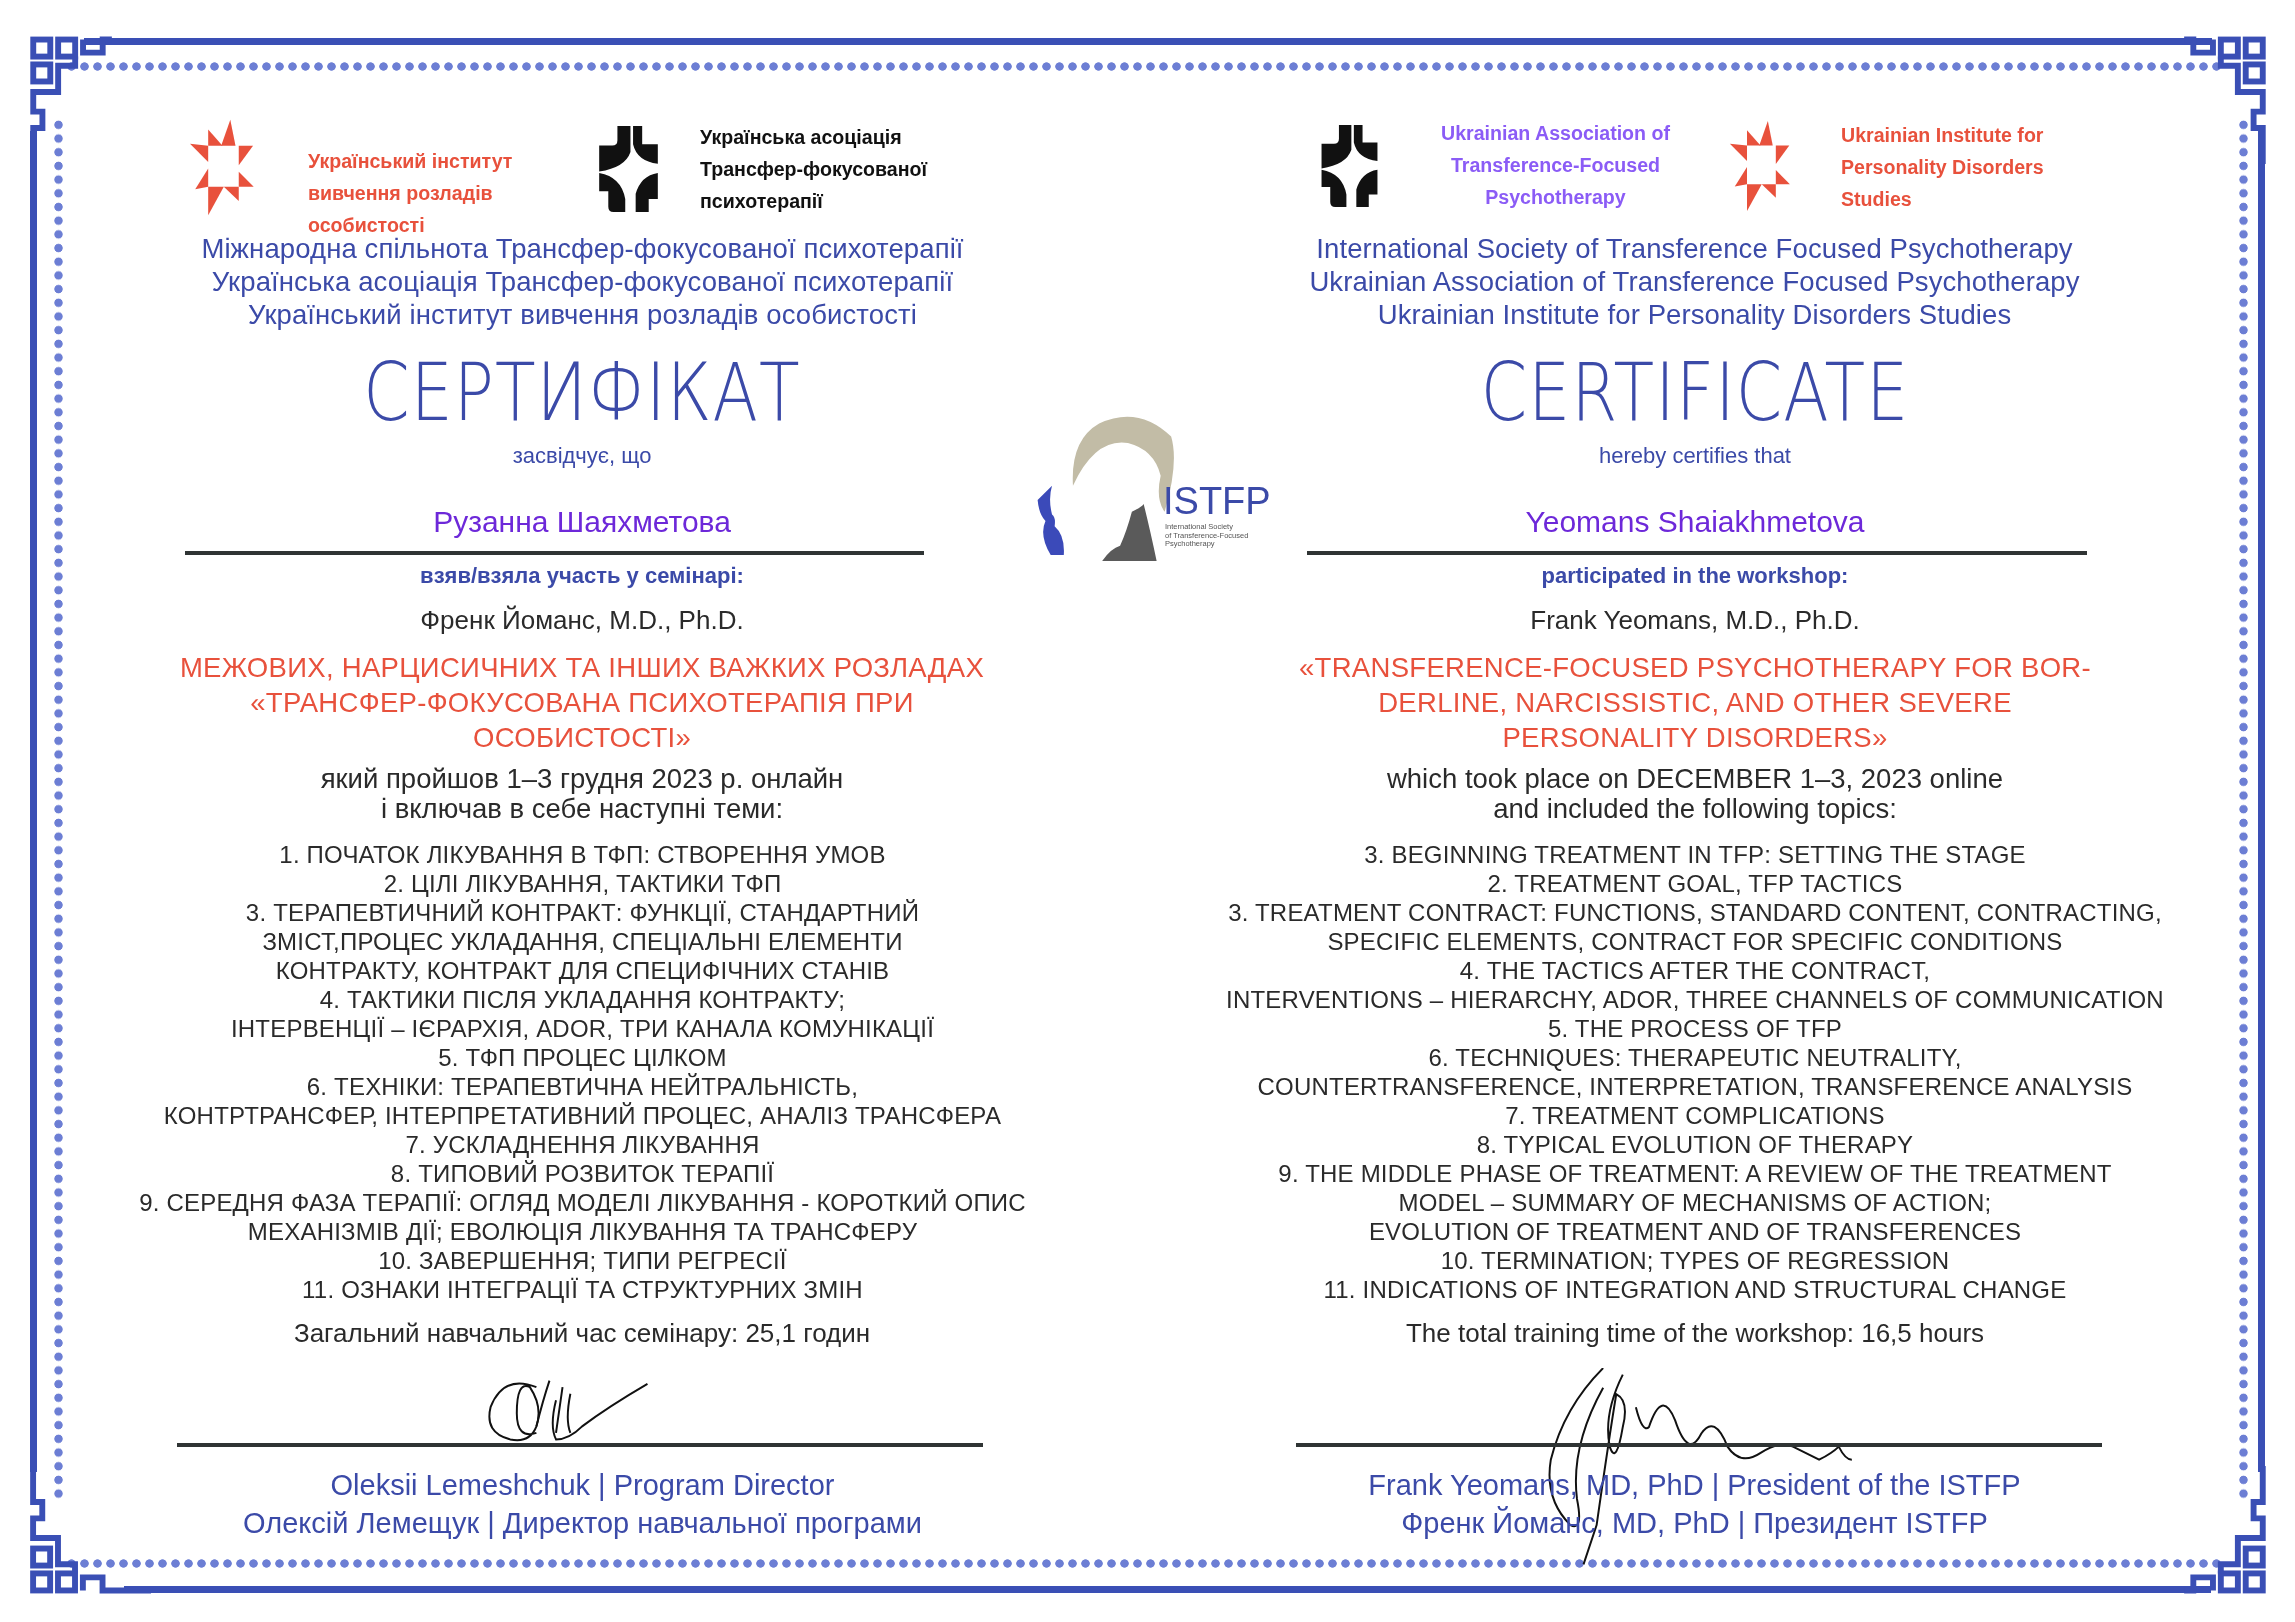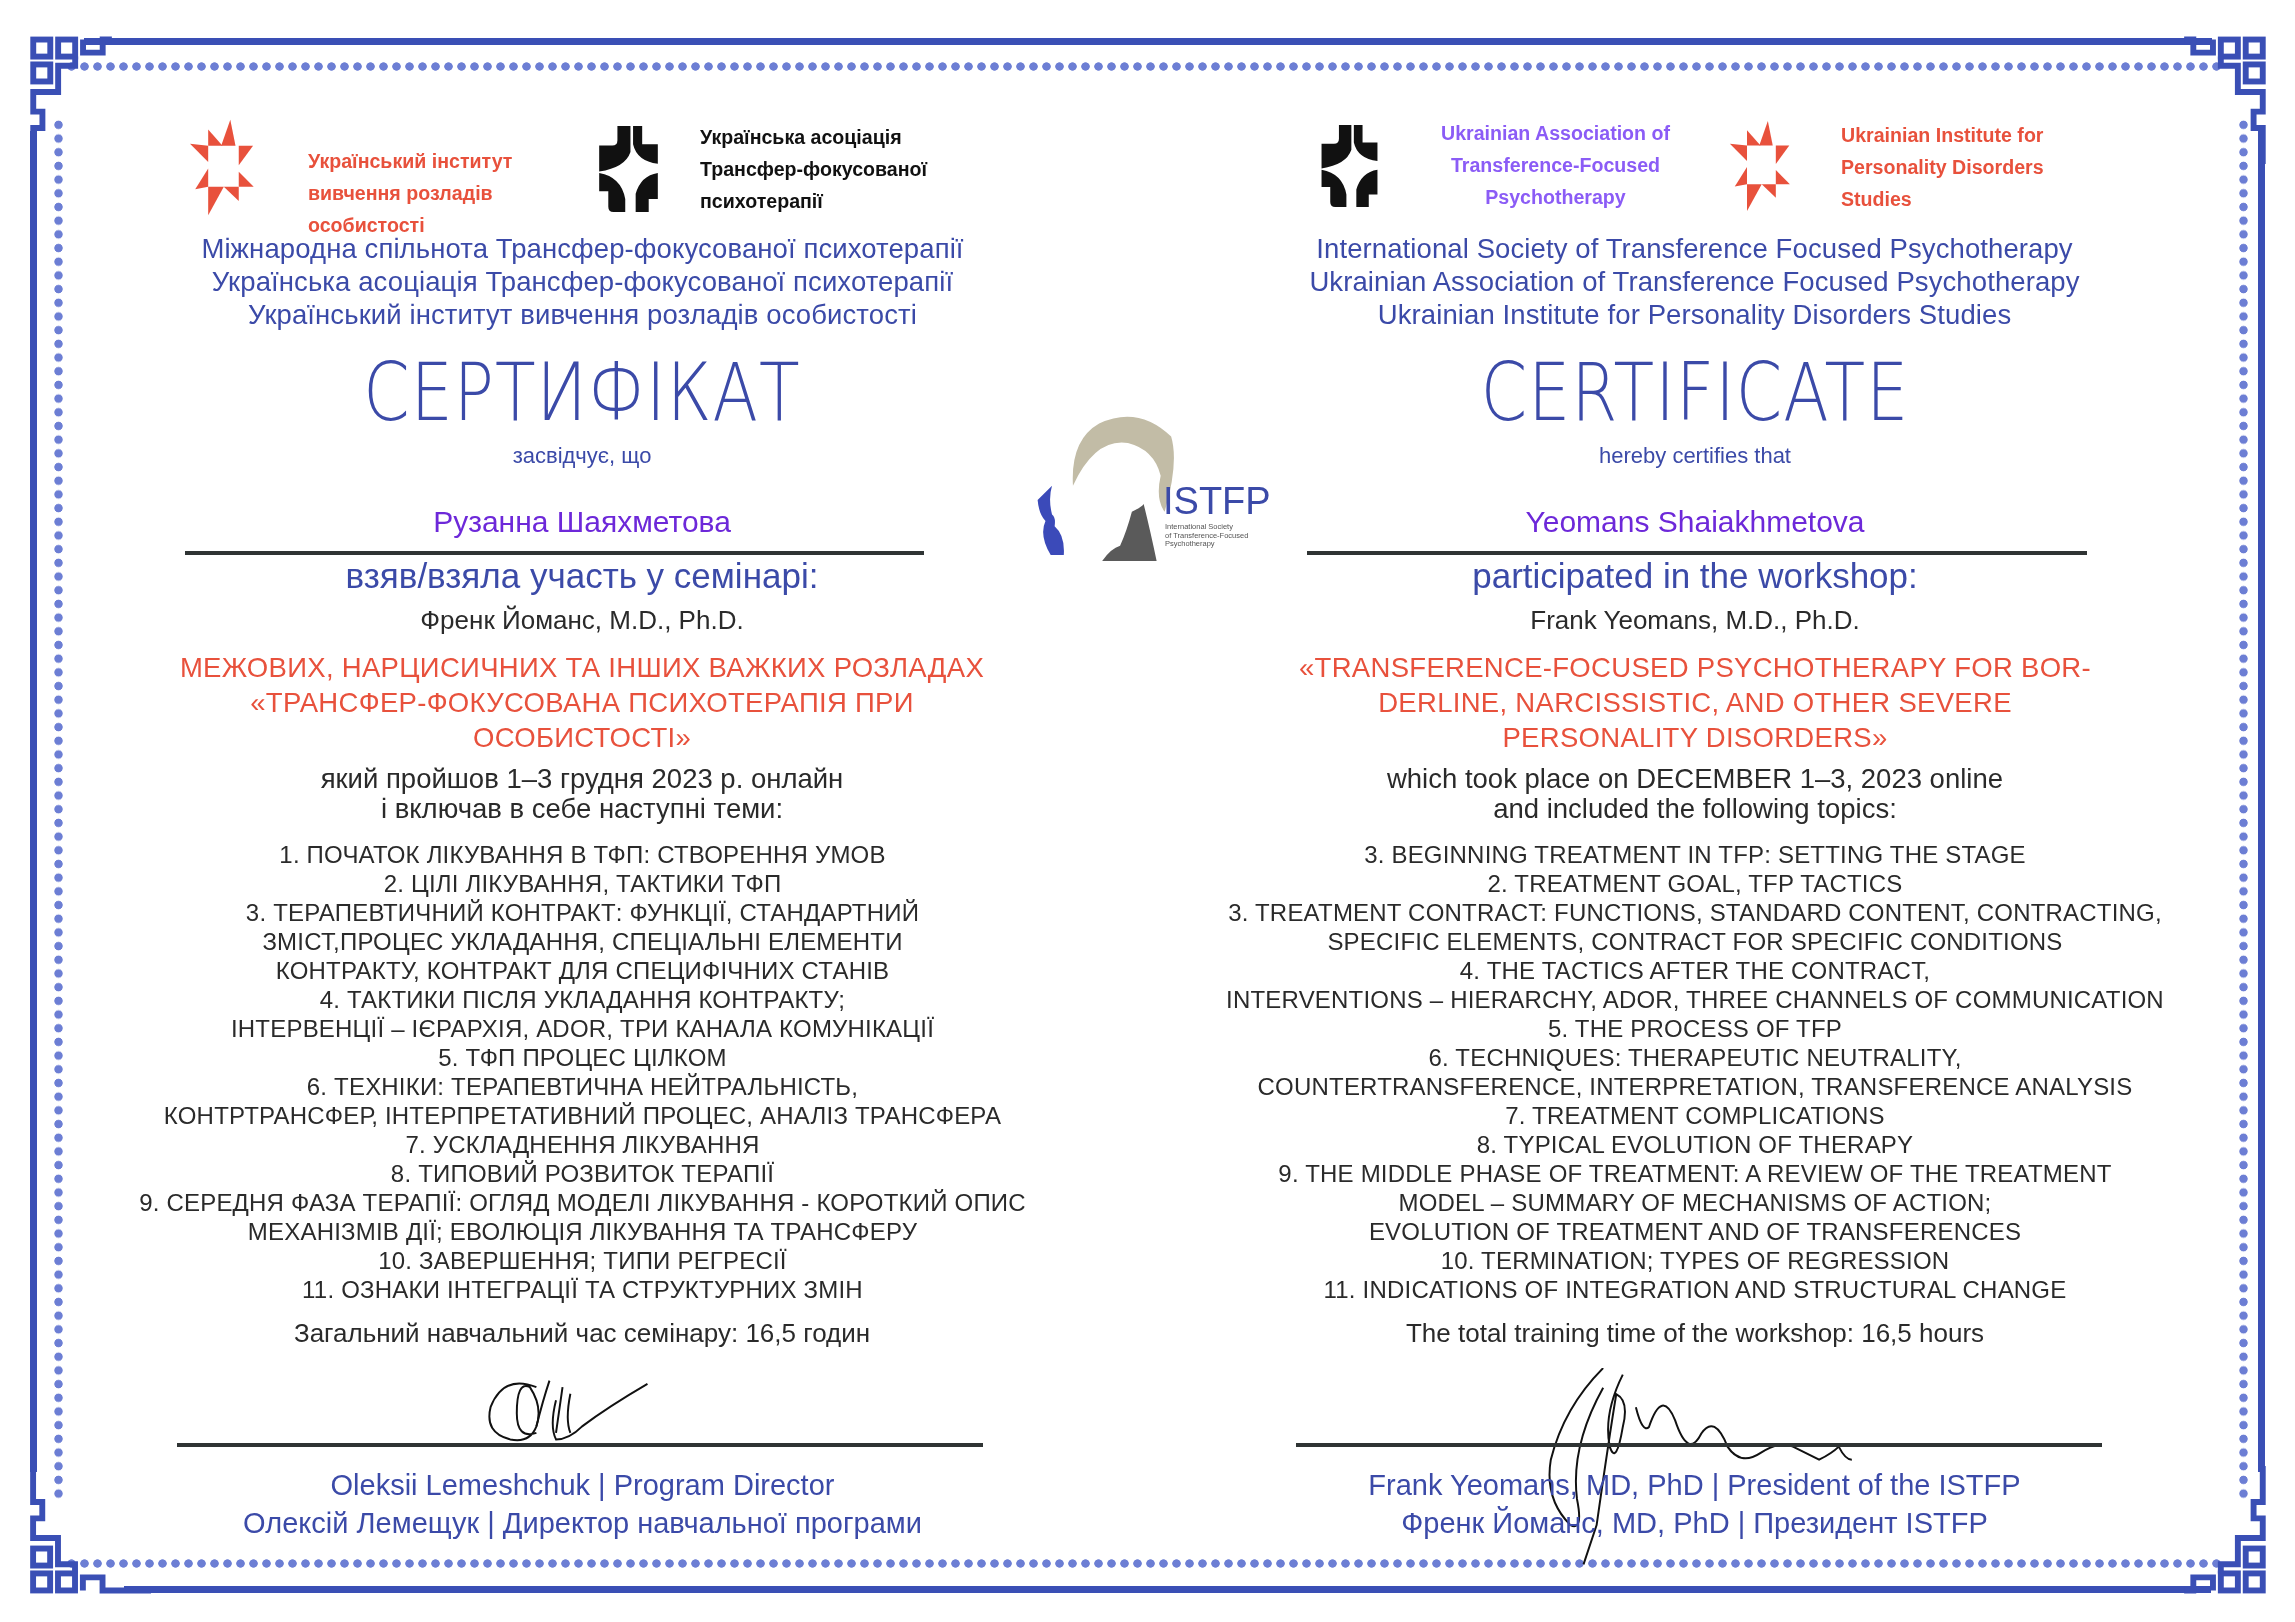--- a/index.html
+++ b/index.html
@@ -10,21 +10,21 @@
   .dots-v{position:absolute;width:9.2px;background-image:radial-gradient(circle,#6c7ed4 3.9px,transparent 4.6px);background-size:9.2px 13.7px;background-repeat:repeat-y;}
   .col{position:absolute;text-align:center;}
   .blue{color:#3b4aa8;}
   .red{color:#e8513c;}
   .dark{color:#2a2a2a;}
   .org-lines div{font-size:27.5px;line-height:33px;letter-spacing:0.1px;}
   .title{font-size:81px;font-weight:300;letter-spacing:1.3px;line-height:85px;transform:scaleX(0.82);transform-origin:center;font-family:"DejaVu Sans",sans-serif;font-weight:200;}
   .certifies{font-size:22px;line-height:31px;}
   .name{font-size:30px;line-height:35px;color:#6d28d9;}
   .rule{position:absolute;height:3.9px;background:#2f3434;}
-  .participated{font-size:35px;line-height:33px;}
+  .participated{font-size:22px;line-height:33px;font-weight:bold;}
   .lecturer{font-size:26px;line-height:31px;color:#2a2a2a;}
   .course{font-size:27.5px;line-height:35px;letter-spacing:0.3px;}
   .took{font-size:27.5px;line-height:30px;}
   .topics div{font-size:24px;line-height:29px;letter-spacing:0.2px;}
   .total{font-size:26px;line-height:31px;}
   .signer div{font-size:29px;line-height:38px;}
   .logo-text{font-weight:bold;font-size:19.6px;line-height:32px;text-align:left;}
 </style>
 </head>
 <body>
@@ -197,21 +197,21 @@
     <div>5. ТФП ПРОЦЕС ЦІЛКОМ</div>
     <div>6. ТЕХНІКИ: ТЕРАПЕВТИЧНА НЕЙТРАЛЬНІСТЬ,</div>
     <div>КОНТРТРАНСФЕР, ІНТЕРПРЕТАТИВНИЙ ПРОЦЕС, АНАЛІЗ ТРАНСФЕРА</div>
     <div>7. УСКЛАДНЕННЯ ЛІКУВАННЯ</div>
     <div>8. ТИПОВИЙ РОЗВИТОК ТЕРАПІЇ</div>
     <div>9. СЕРЕДНЯ ФАЗА ТЕРАПІЇ: ОГЛЯД МОДЕЛІ ЛІКУВАННЯ - КОРОТКИЙ ОПИС</div>
     <div>МЕХАНІЗМІВ ДІЇ; ЕВОЛЮЦІЯ ЛІКУВАННЯ ТА ТРАНСФЕРУ</div>
     <div>10. ЗАВЕРШЕННЯ; ТИПИ РЕГРЕСІЇ</div>
     <div>11. ОЗНАКИ ІНТЕГРАЦІЇ ТА СТРУКТУРНИХ ЗМІН</div>
   </div>
-  <div class="col total dark" style="left:183px;top:1318px;width:798px;">Загальний навчальний час семінару: 16,5 годин</div>
+  <div class="col total dark" style="left:183px;top:1318px;width:798px;">Загальний навчальний час семінару: 25,1 годин</div>
 
   <svg class="abs" style="left:458px;top:1361px;" width="196" height="85" viewBox="0 0 300 130">
     <g fill="none" stroke="#111" stroke-width="3">
       <path d="M120,40 q-50,-20 -70,30 q-10,40 30,50 q30,6 40,-20 q10,-30 -10,-60 q-20,-10 -20,40 q0,40 30,30"></path>
       <path d="M140,30 q-10,30 -20,70 M150,60 q-10,40 0,60 q20,0 40,-20 q40,-30 100,-65"></path>
       <path d="M160,40 l-10,70 M172,50 q-8,40 0,60"></path>
     </g>
   </svg>
   <div class="rule" style="left:177px;top:1443px;width:806px;"></div>
   <div class="col signer blue" style="left:131px;top:1466px;width:903px;">

